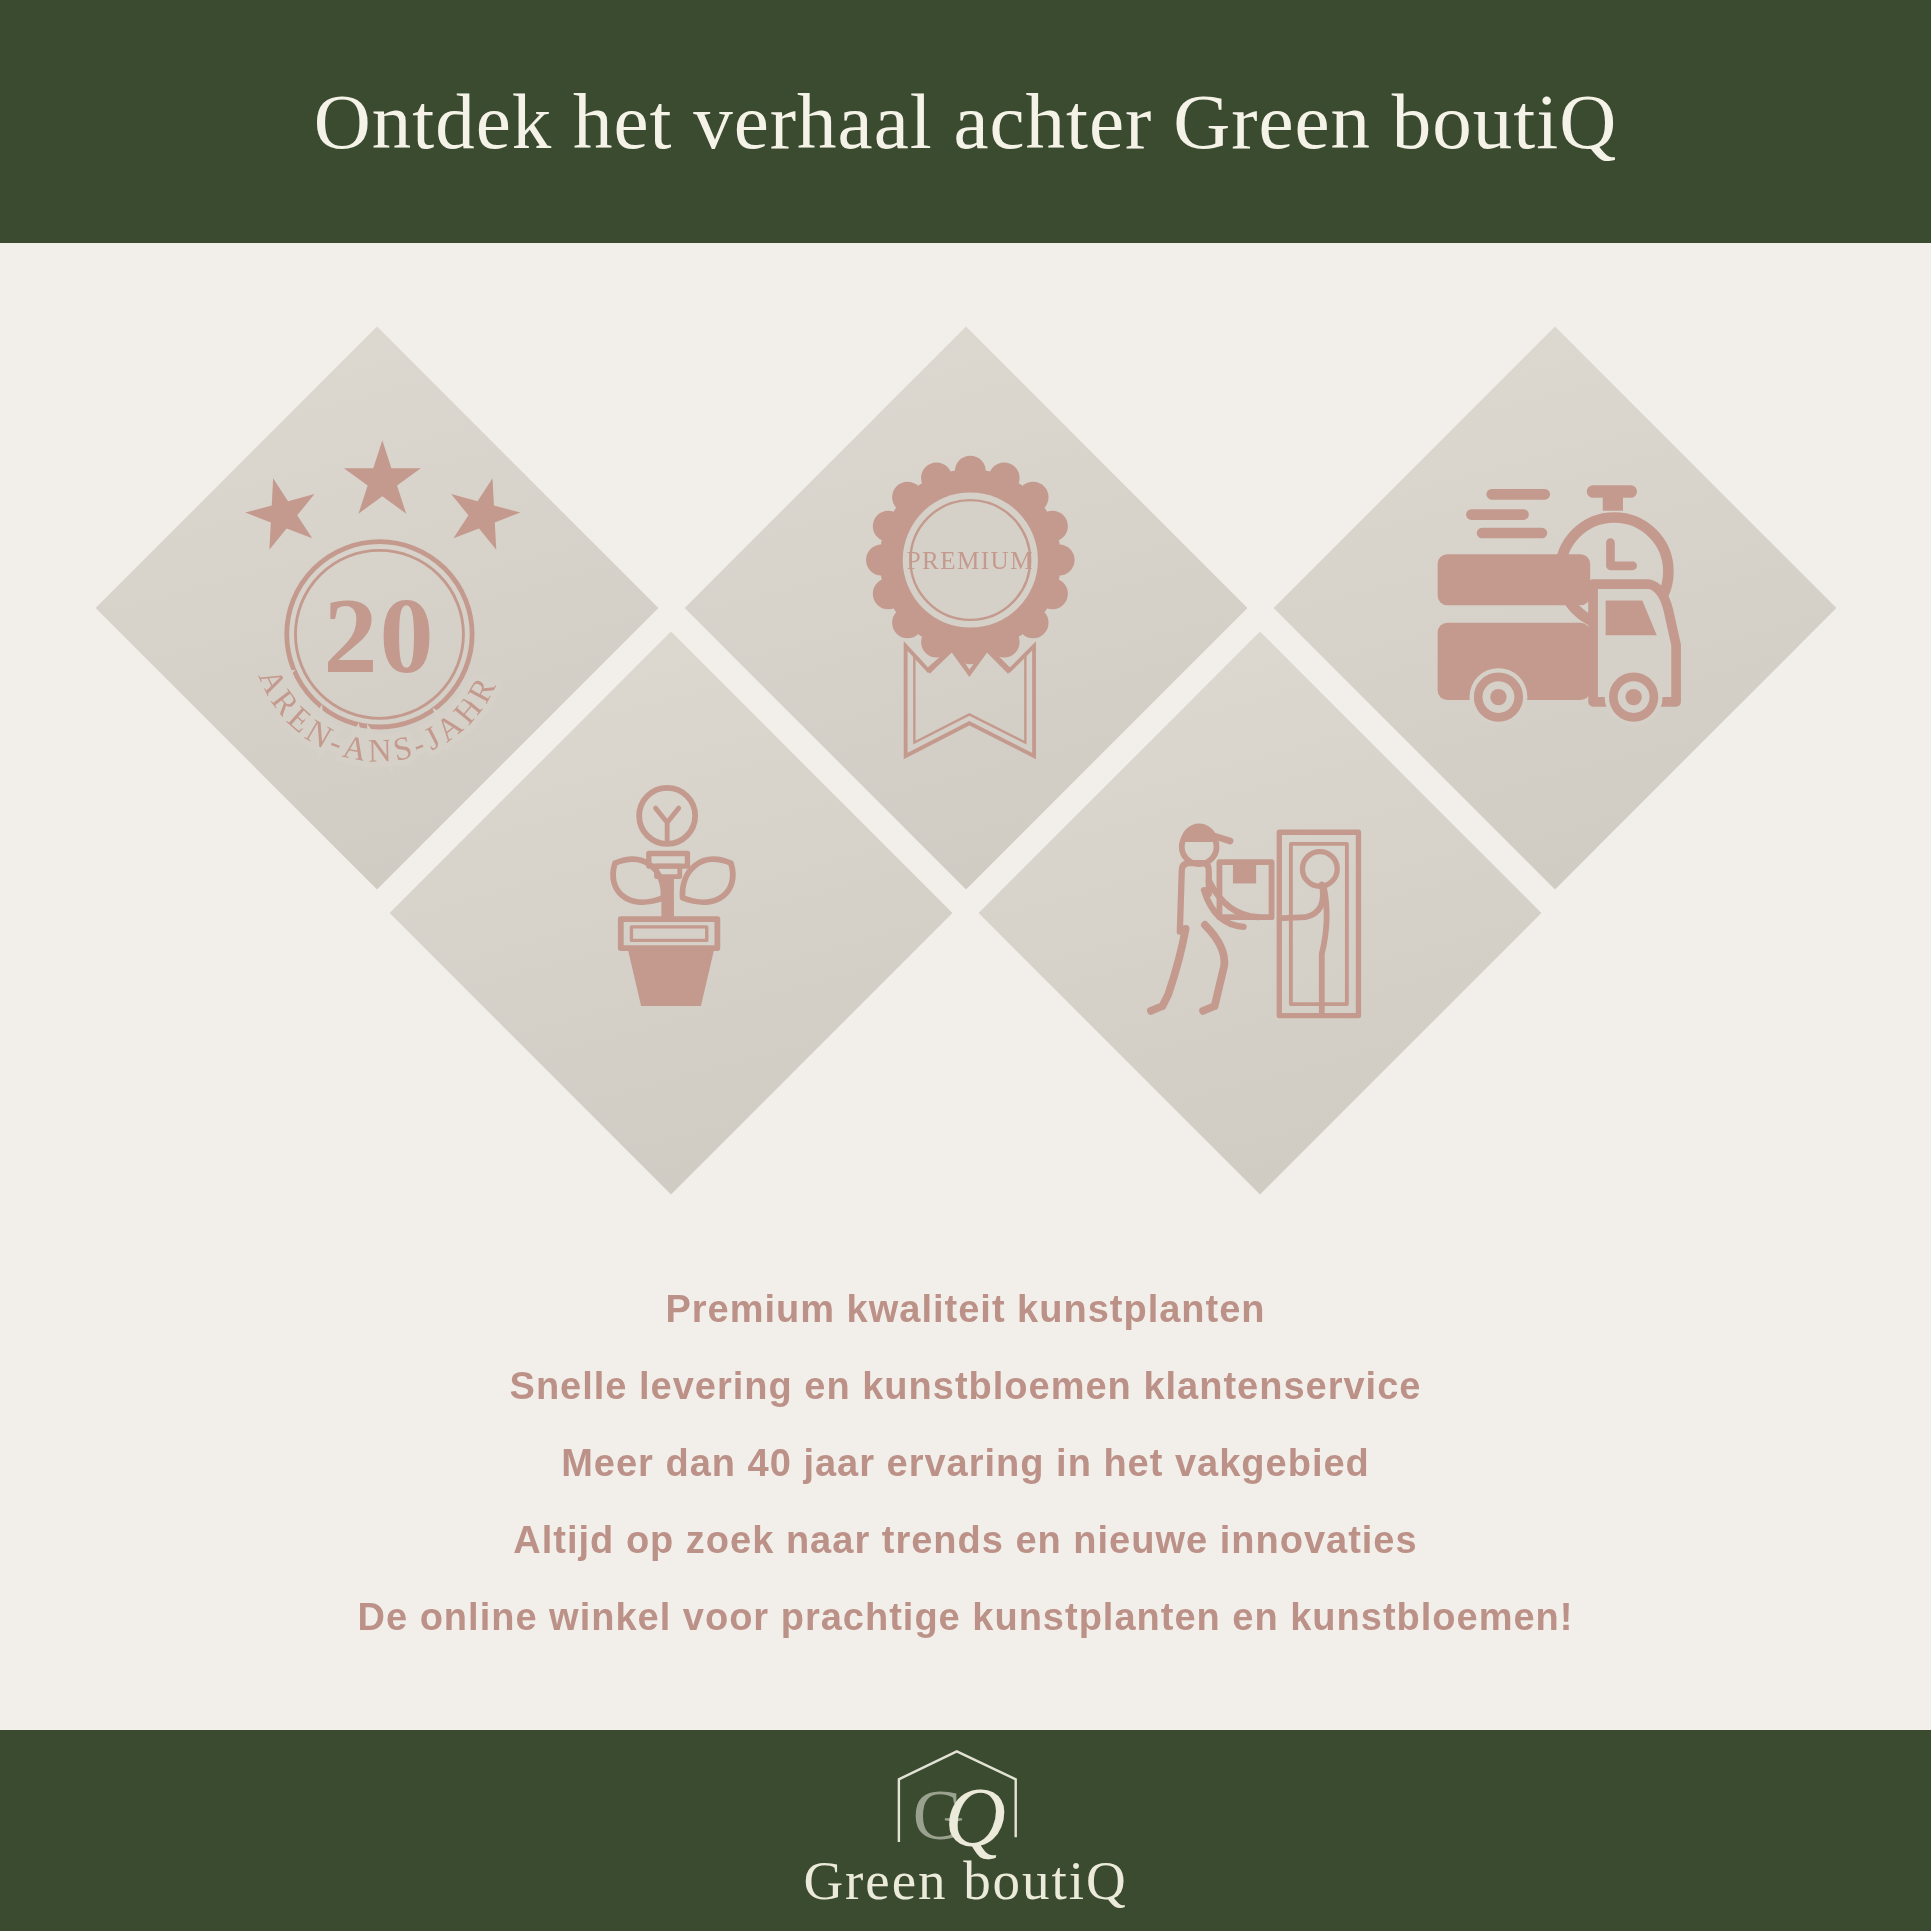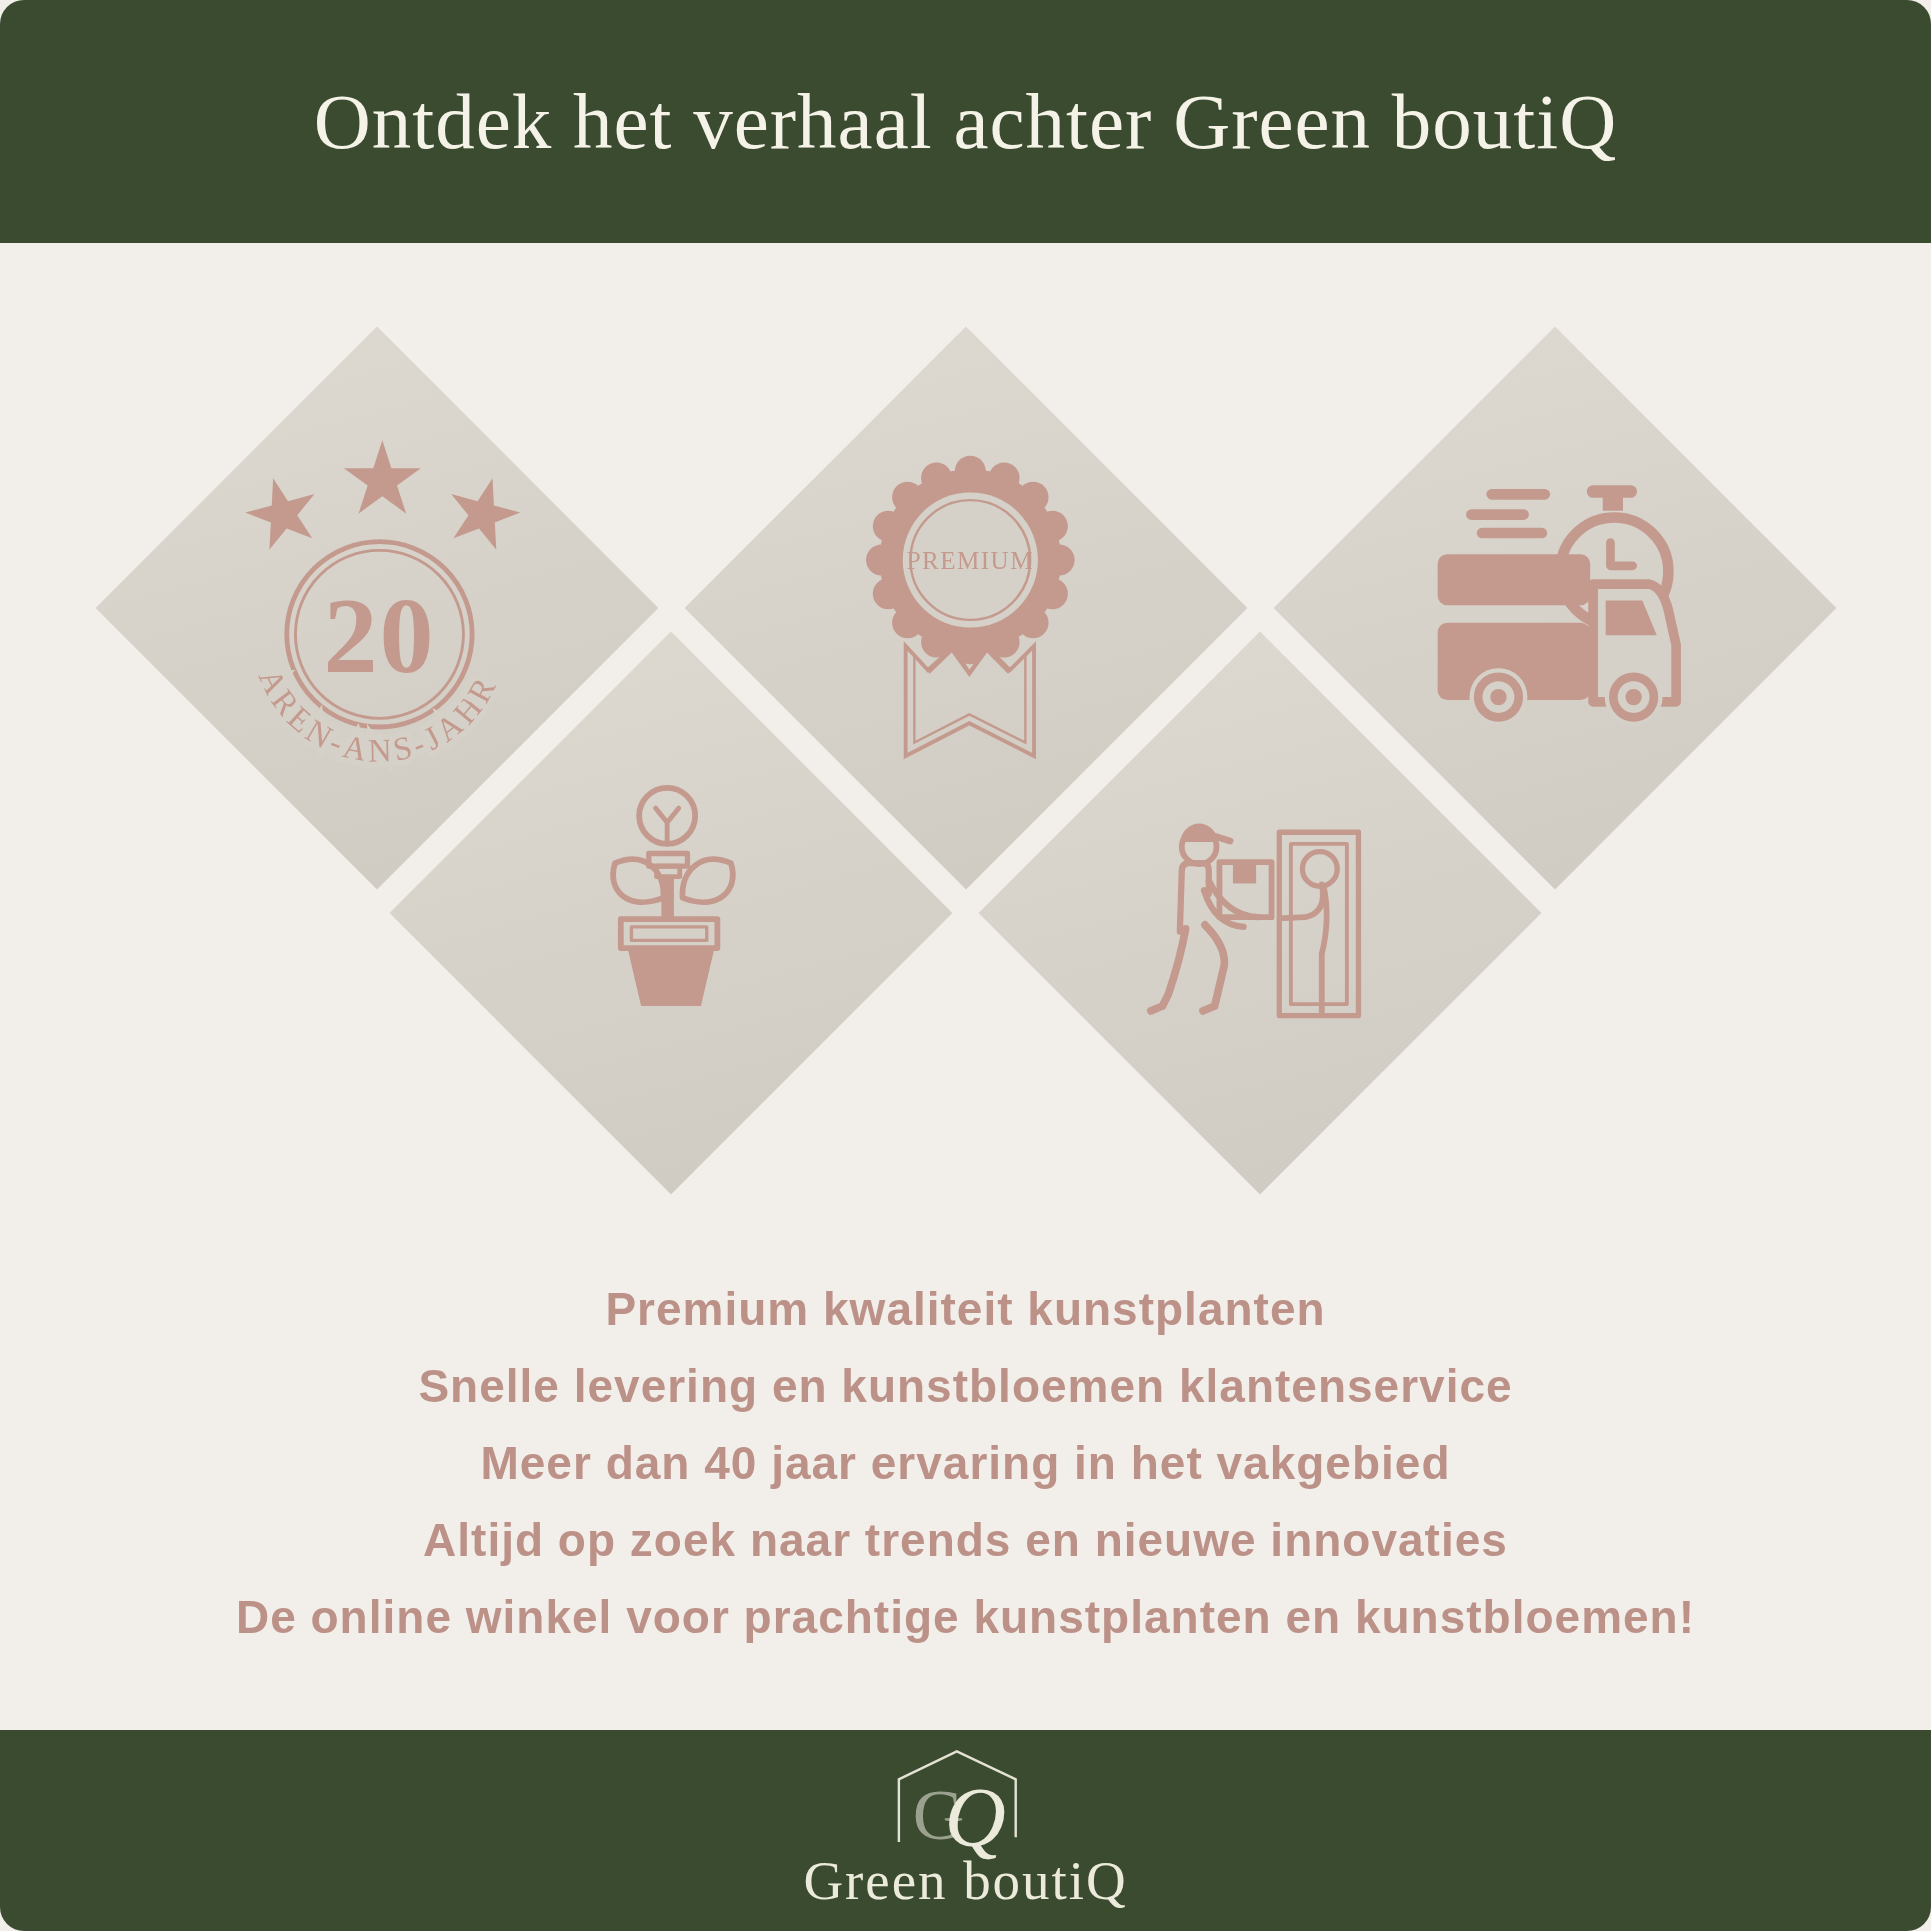--- a/index.html
+++ b/index.html
@@ -1,32 +1,32 @@
 <!DOCTYPE html>
 <html><head>
 <meta charset="utf-8">
 <style>
   html,body{margin:0;padding:0;background:#f2efeb;}
   .canvas{position:relative;width:1931px;height:1931px;background:#f2efeb;overflow:hidden;
-          font-family:"Liberation Sans", sans-serif;border-radius:24px;}
+          font-family:"Liberation Sans", sans-serif;}
   .band{position:absolute;left:0;width:1931px;background:#3a4b30;}
   .band.top{top:0;height:243px;display:flex;align-items:center;justify-content:center;}
   .band.bottom{top:1730px;height:201px;}
   .page-title{font-family:"Liberation Serif", serif;font-size:79px;color:#f5f2e8;
               letter-spacing:1px;white-space:nowrap;}
   .diamond{position:absolute;width:398px;height:398px;transform:rotate(45deg);
            background:linear-gradient(120deg,#dcd7cf 0%,#d1ccc3 100%);}
   .d1{left:178px;top:409px;}
   .d2{left:767px;top:409px;}
   .d3{left:1356px;top:409px;}
   .d4{left:472px;top:714px;}
   .d5{left:1061px;top:714px;}
   svg.icons{position:absolute;left:0;top:0;pointer-events:none;}
   .benefits{position:absolute;left:0;top:1271px;width:1931px;text-align:center;}
-  .benefit{height:77px;line-height:77px;font-size:46px;font-weight:bold;
+  .benefit{height:77px;line-height:77px;font-size:38px;font-weight:bold;
            color:#bc9187;letter-spacing:1px;white-space:nowrap;}
   svg.footer-logo{position:absolute;left:0;top:1730px;}
   .ser{font-family:"Liberation Serif", serif;}
 </style>
 </head>
 <body>
 
 <div class="canvas">
 
   <div class="band top">

